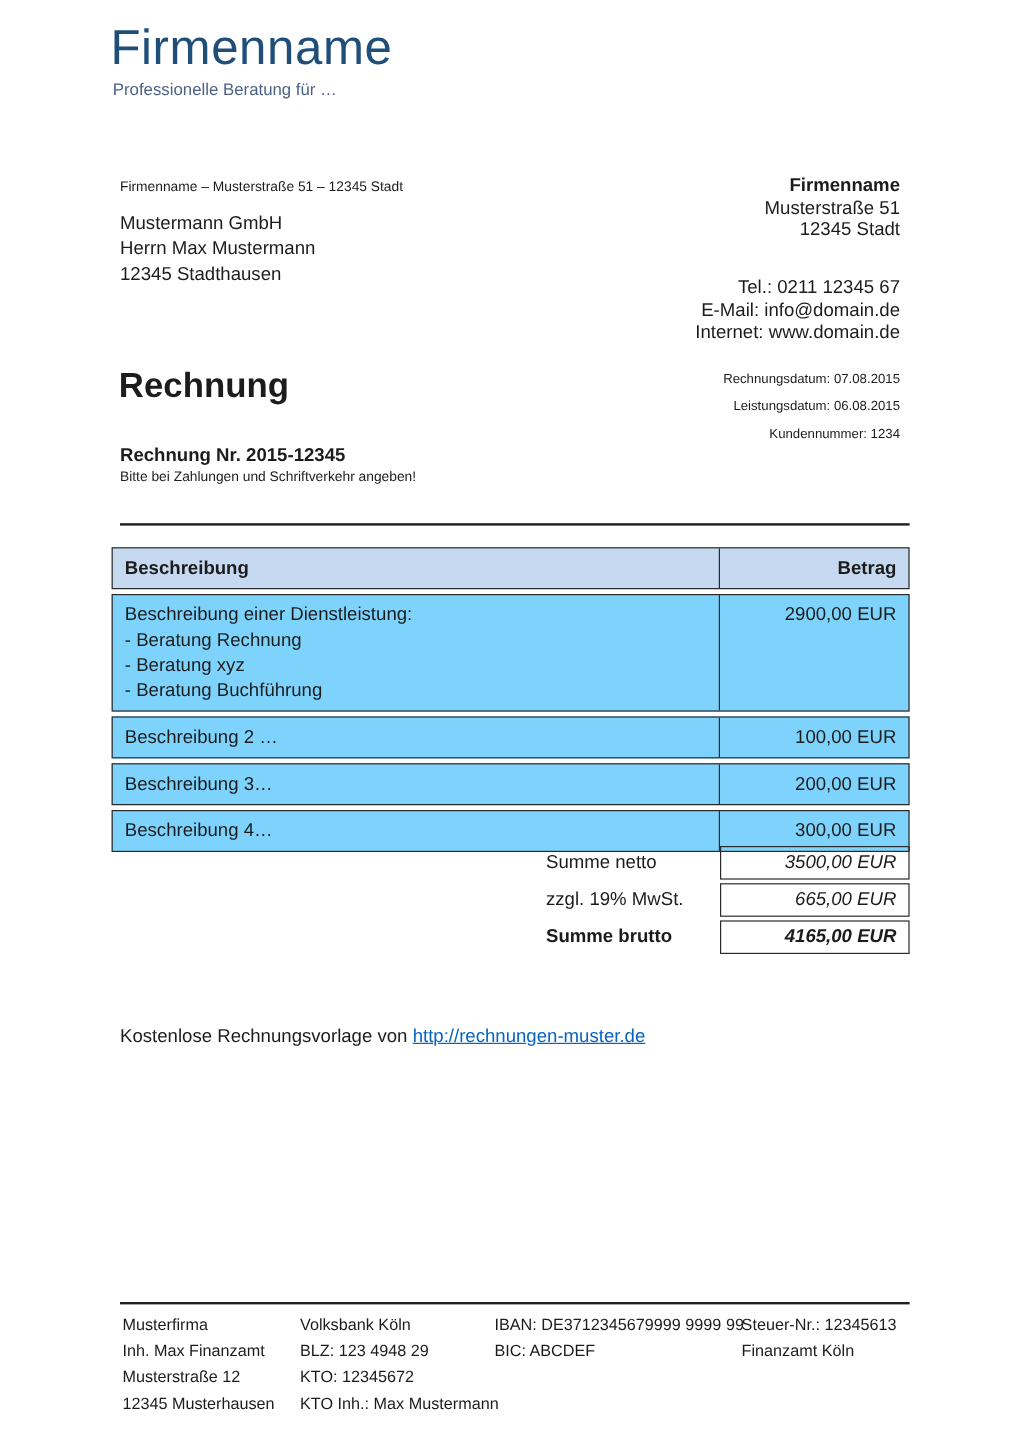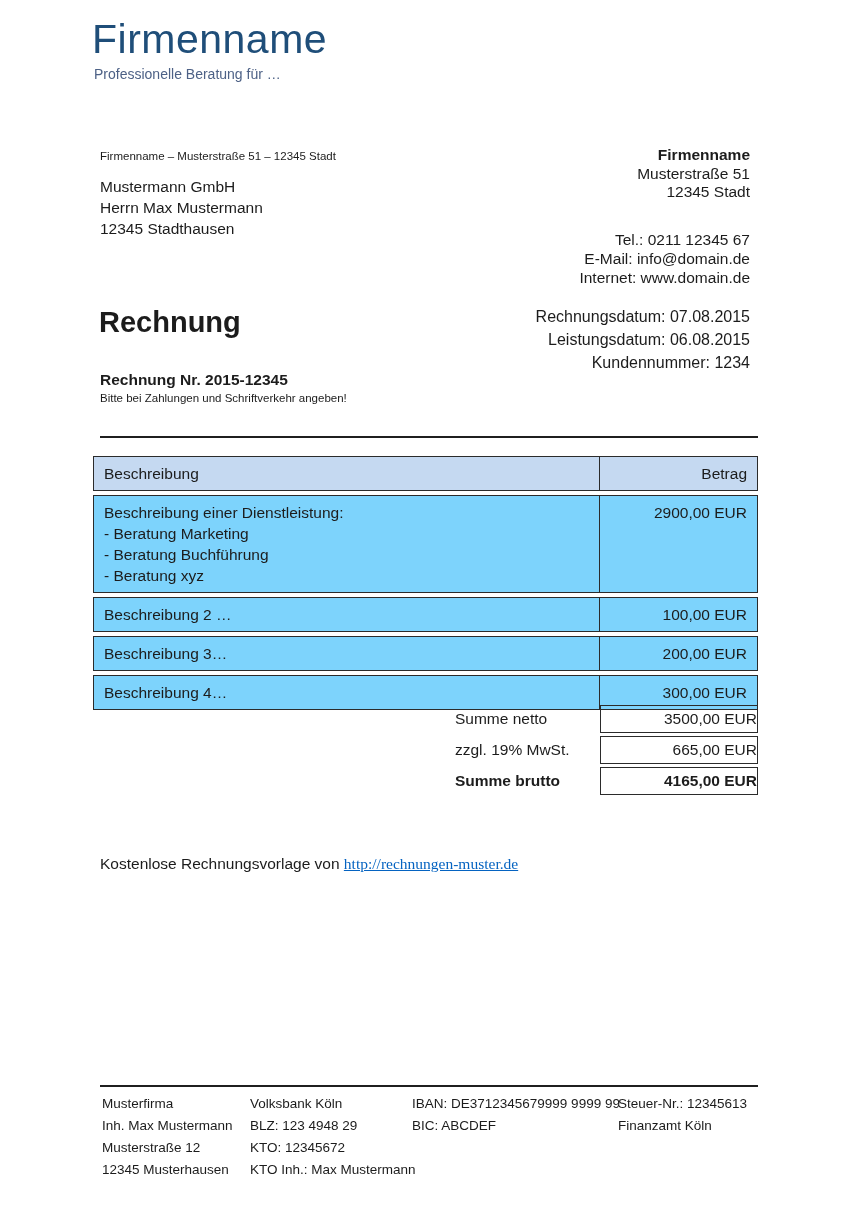--- a/index.html
+++ b/index.html
@@ -40,21 +40,21 @@
   .company-block .company-name { font-weight: bold; }
   .company-contact { margin-top: 28px; line-height: 19px; }
 
   
   .invoice-title {
     position: absolute; left: 99px; top: 306px;
     font-size: 29px; font-weight: bold;
   }
   .invoice-meta {
     position: absolute; right: 105px; top: 305px;
-    text-align: right; font-size: 16px; line-height: 23px;
+    text-align: right; font-size: 11px; line-height: 23px;
   }
   .invoice-number {
     position: absolute; left: 100px; top: 371px;
     font-size: 15.5px; font-weight: bold;
   }
   .invoice-number-note {
     position: absolute; left: 100px; top: 392px;
     font-size: 11.5px;
   }
   .rule {
@@ -63,21 +63,21 @@
   }
   .rule-top { top: 436px; }
   .rule-footer { top: 1085px; }
 
   
   .items-table { position: absolute; left: 93px; top: 456px; width: 665px; }
   .t-row {
     display: flex; border: 1px solid #2b2b2b; margin-bottom: 4px;
     box-sizing: border-box; background: #7dd3fc;
   }
-  .t-row.t-header { background: var(--table-header-bg, #c5d9f1); font-weight: normal; }
+  .t-row.t-header { background: var(--table-header-bg, #c5d9f1); font-weight: bold; }
   .t-desc {
     width: 506px; box-sizing: border-box;
     border-right: 1px solid #2b2b2b;
     padding: 6px 10px; font-size: 15.5px; line-height: 21px;
   }
   .t-amount {
     flex: 1; text-align: right; padding: 6px 10px;
     font-size: 15.5px; line-height: 21px;
   }
 
@@ -85,29 +85,29 @@
   .summary { position: absolute; left: 93px; top: 705px; width: 665px; }
   .summary-row { position: relative; height: 28px; margin-bottom: 3px; }
   .summary-label {
     position: absolute; left: 362px; top: 50%; transform: translateY(-50%);
     font-size: 15.5px; white-space: nowrap;
   }
   .summary-box {
     position: absolute; right: 0; top: 0; bottom: 0; width: 158px;
     box-sizing: border-box; border: 1px solid #2b2b2b;
     display: flex; align-items: center; justify-content: flex-end;
-    padding-right: 0; font-size: 15.5px;
+    padding-right: 10px; font-size: 15.5px; font-style: italic;
   }
   .summary-row.bold .summary-label,
   .summary-row.bold .summary-box { font-weight: bold; }
 
   
   .payment-note { position: absolute; left: 100px; top: 819px; font-size: 15.5px; }
   .credit-note  { position: absolute; left: 100px; top: 855px; font-size: 15.5px; }
-  .credit-note a { color: var(--link-blue, #0563c1); text-decoration: underline; font-family: Liberation Serif, serif; }
+  .credit-note a { color: var(--link-blue, #0563c1); text-decoration: underline; }
 
   
   .footer-col { position: absolute; top: 1093px; font-size: 13.5px; line-height: 22px; white-space: nowrap; }
   .footer-col-1 { left: 102px; }
   .footer-col-2 { left: 250px; }
   .footer-col-3 { left: 412px; }
   .footer-col-4 { left: 618px; }
 </style>
 </head>
 <body>
@@ -148,23 +148,23 @@
 
   <div class="items-table">
     <div class="t-row t-header">
       <div class="t-desc">Beschreibung</div>
       <div class="t-amount">Betrag</div>
     </div>
 
     <div class="t-row">
       <div class="t-desc">
         <div>Beschreibung einer Dienstleistung:</div>
-        <div>- Beratung Marketing</div>
+        <div>- Beratung Rechnung</div>
+        <div>- Beratung xyz</div>
         <div>- Beratung Buchführung</div>
-        <div>- Beratung xyz</div>
       </div>
       <div class="t-amount">2900,00 EUR</div>
     </div>
 
     <div class="t-row">
       <div class="t-desc">Beschreibung 2 …</div>
       <div class="t-amount">100,00 EUR</div>
     </div>
 
     <div class="t-row">
@@ -192,21 +192,21 @@
       <div class="summary-box">4165,00 EUR</div>
     </div>
   </div>
 
   <div class="credit-note"><span>Kostenlose Rechnungsvorlage von </span><a href="#">http://rechnungen-muster.de</a></div>
 
   <div class="rule rule-footer"></div>
 
   <div class="footer-col footer-col-1">
     <div>Musterfirma</div>
-    <div>Inh. Max Mustermann</div>
+    <div>Inh. Max Finanzamt</div>
     <div>Musterstraße 12</div>
     <div>12345 Musterhausen</div>
   </div>
   <div class="footer-col footer-col-2">
     <div>Volksbank Köln</div>
     <div>BLZ: 123 4948 29</div>
     <div>KTO: 12345672</div>
     <div>KTO Inh.: Max Mustermann</div>
   </div>
   <div class="footer-col footer-col-3">

